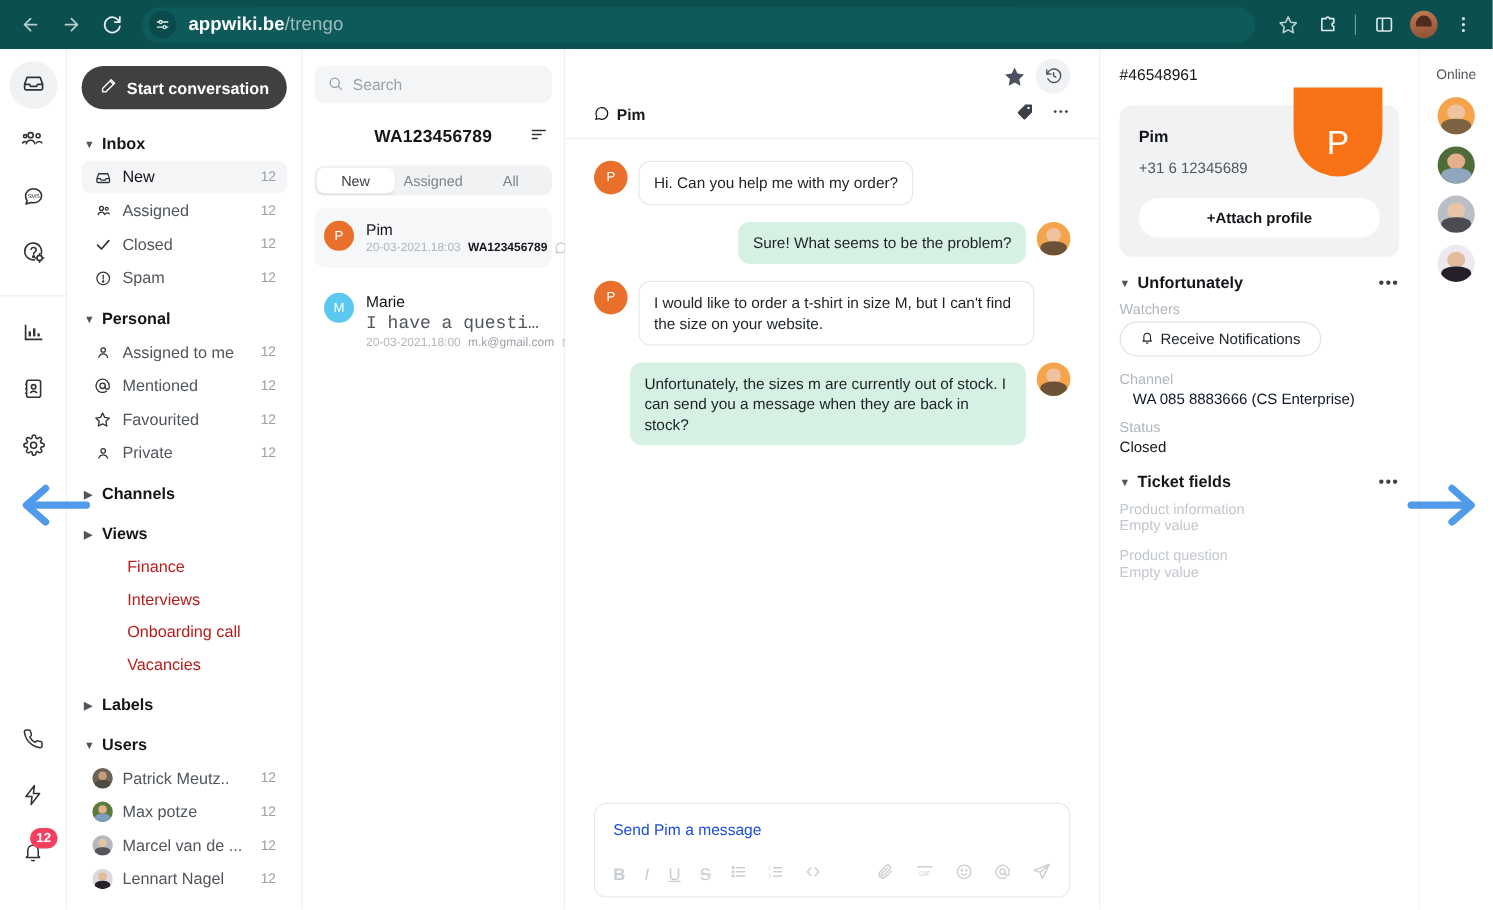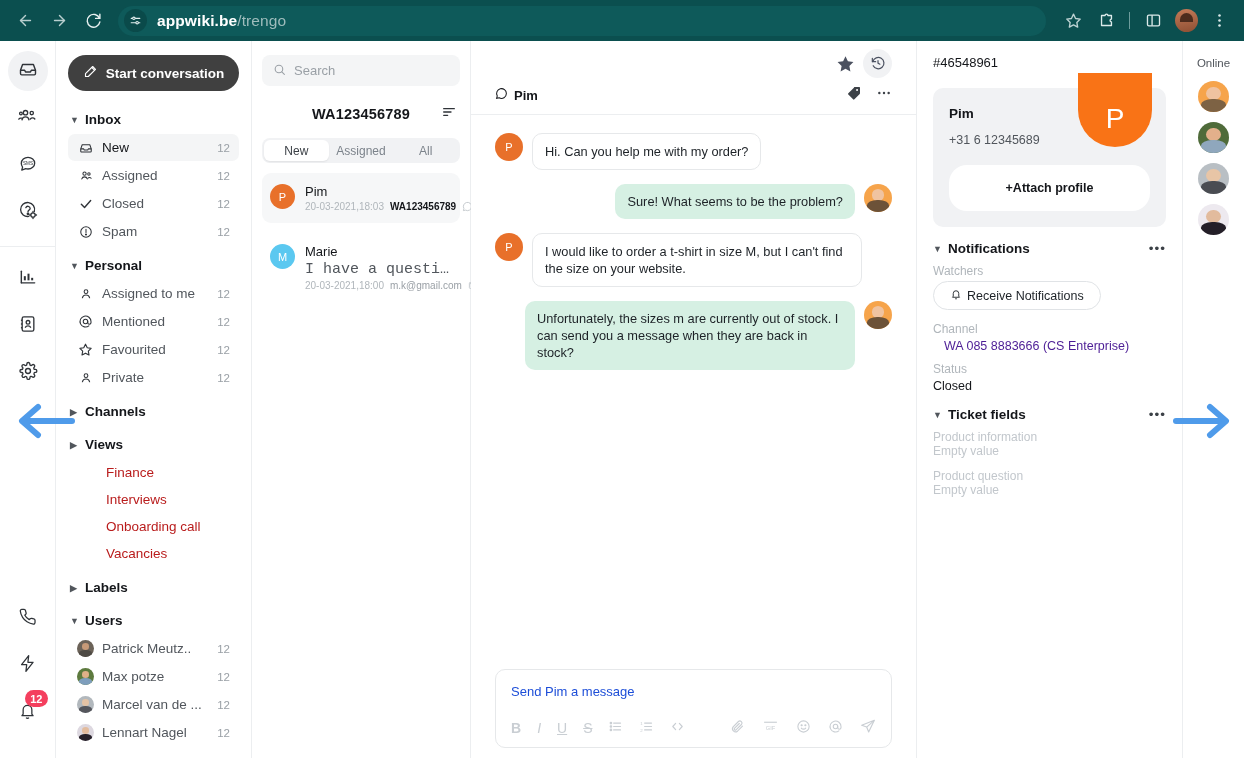--- a/index.html
+++ b/index.html
@@ -272,34 +272,34 @@
     width: 74px; height: 74px;
     background: #f97316;
     border-radius: 0 0 50% 50%;
     display: flex; align-items: flex-end; justify-content: center;
     padding-bottom: 12px;
     color: #fff; font-size: 28px;
   }
   .p-name { font-size: 13.5px; font-weight: bold; color: #14161a; margin-bottom: 12px; }
   .p-phone { font-size: 12.5px; color: #51565c; margin-bottom: 18px; }
   .attach-btn {
-    height: 46px; background: #fff; border-radius: 18px;
+    height: 33px; background: #fff; border-radius: 18px;
     display: flex; align-items: center; justify-content: center;
     font-size: 12.5px; font-weight: bold; color: #14161a; width: 100%;
     border: none; font-family: inherit; cursor: pointer;
   }
   .det-sec {
     display: flex; align-items: center; gap: 7px;
     font-size: 13.5px; font-weight: bold; color: #14161a;
     margin-top: 14px; margin-bottom: 8px;
   }
   .det-sec .dots { margin-left: auto; color: #3c4147; font-weight: normal; letter-spacing: 1px; }
   .det-label { font-size: 12px; color: #b0b6bb; margin-bottom: 3px; }
   .det-value { font-size: 12.5px; color: #14161a; margin-bottom: 9px; }
-  .det-value.green { color: #4c1d95; padding-left: 11px; }
+  .det-value.green { color: #0f172a; padding-left: 11px; }
   .notif-btn {
     height: 29px; border: 1px solid #e0e3e6; border-radius: 16px;
     display: inline-flex; align-items: center; justify-content: center; gap: 5px;
     font-size: 12.5px; color: #1d2227; padding: 0 16px;
     margin-bottom: 12px; background: #fff; font-family: inherit; cursor: pointer;
   }
   .fld-label { font-size: 12px; color: #c2c7cc; }
   .fld-value { font-size: 12px; color: #c2c7cc; margin-bottom: 11px; }
 
   
@@ -894,21 +894,21 @@
       <div class="big-av">
           <span>P</span>
         </div>
       <div class="p-name">Pim</div>
       <div class="p-phone">+31 6 12345689</div>
       <button class="attach-btn">+Attach profile</button>
     </div>
 
     <div class="det-sec">
       <span class="caret">▼</span>
-      <span>Notifications</span>
+      <span>Unfortunately</span>
       <span class="dots">•••</span>
     </div>
     <div class="det-label">Watchers</div>
     <button class="notif-btn">
       <span>
         <svg width="12" height="12" viewBox="0 0 24 24" fill="none" stroke="currentColor" stroke-width="1.8" stroke-linejoin="round">
             <path d="M17.5 16.5V11a5.5 5.5 0 0 0-11 0v5.5L5 18.5h14z"></path>
             <path d="M10.3 21a2 2 0 0 0 3.4 0"></path>
           </svg>
       </span>

